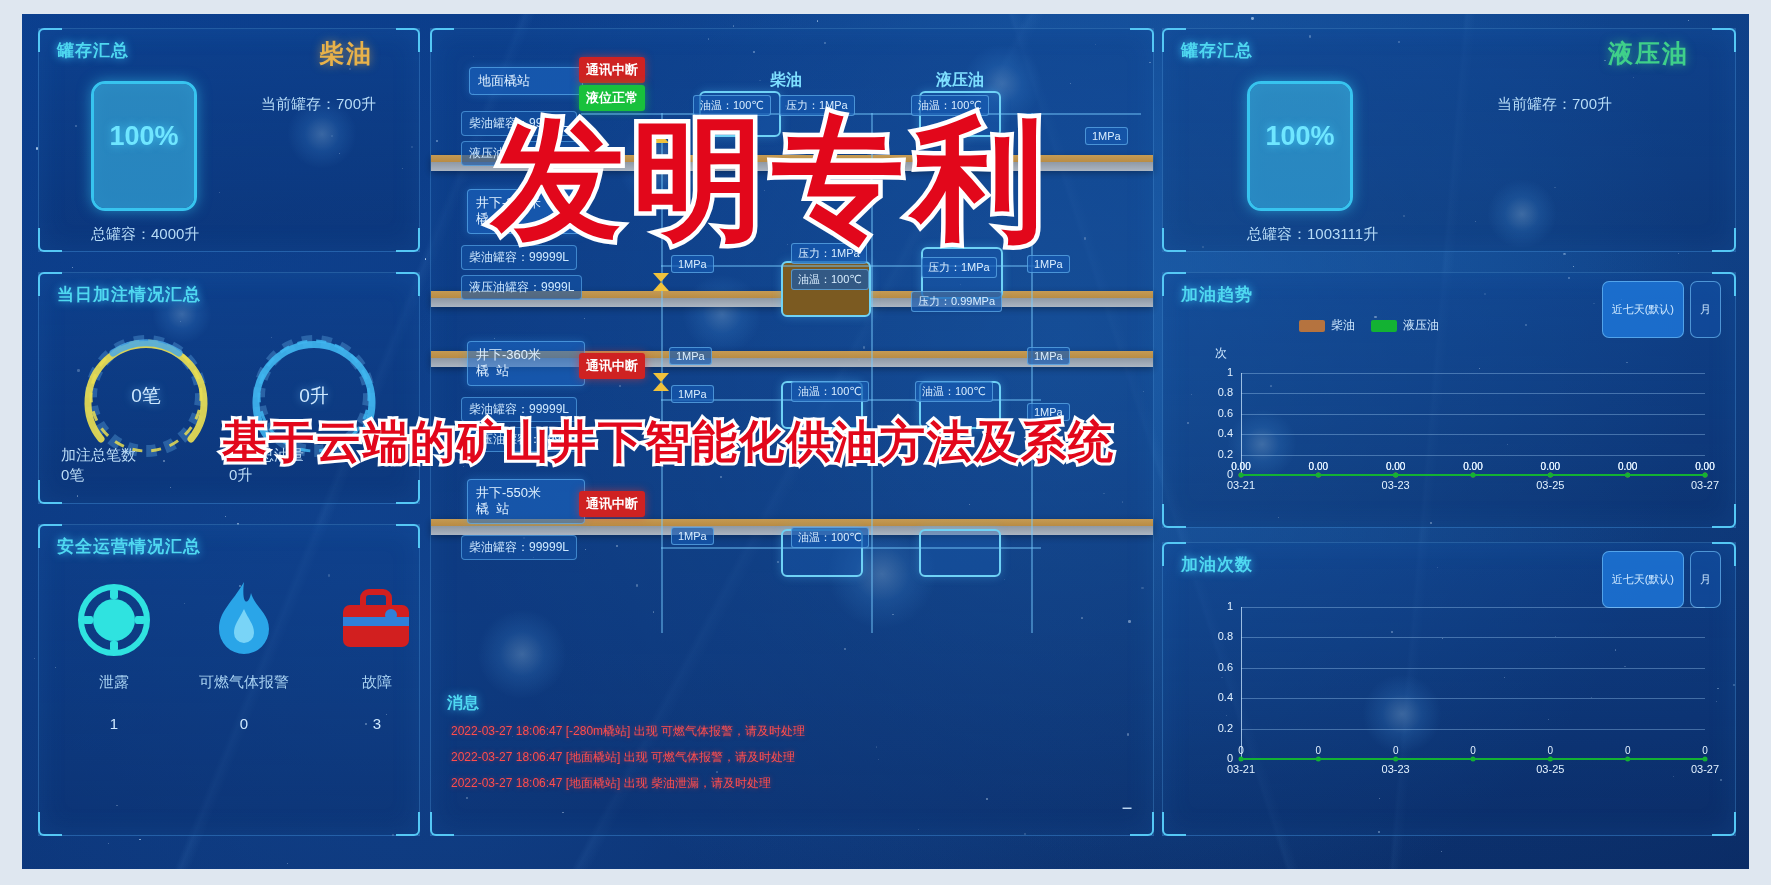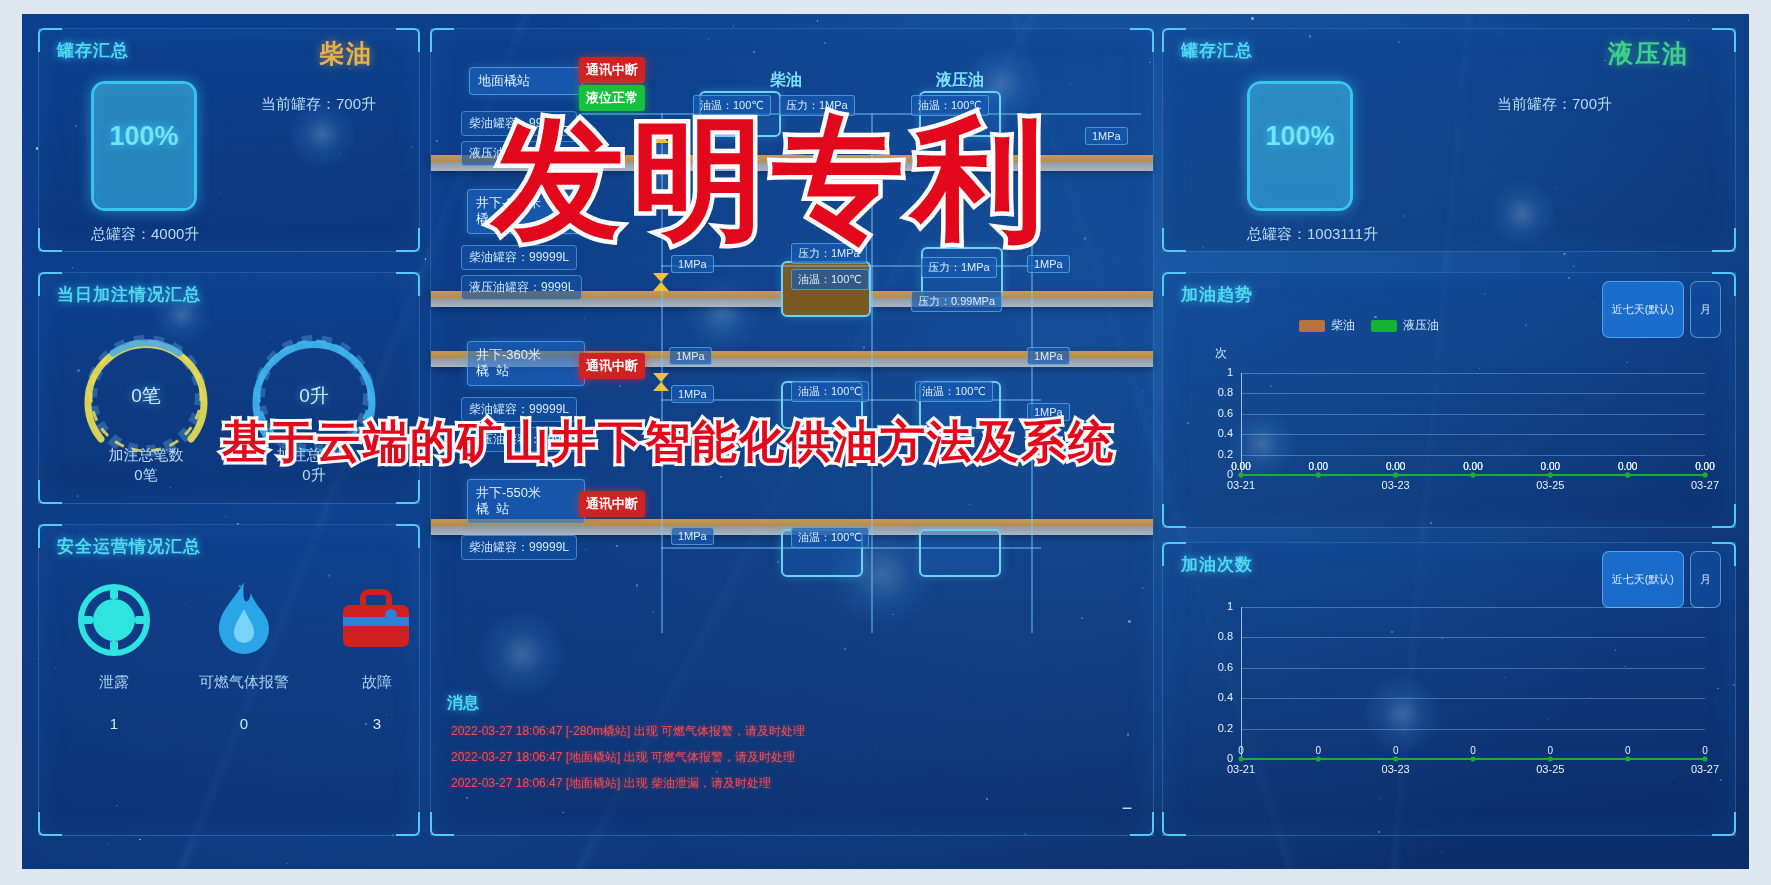--- a/index.html
+++ b/index.html
@@ -83,21 +83,21 @@
   .tanklabel{
     margin-top:14px;text-align:center;font-size:15px;color:#b7dcf7;white-space:nowrap;
   }
 
   
   .gauge{position:absolute;width:150px;height:150px;}
   .gauge .gval{
     position:absolute;inset:0;display:flex;align-items:center;justify-content:center;
     font-size:19px;color:#cfe9ff;text-shadow:0 0 8px rgba(110,200,255,.7);
   }
-  .gcap{position:absolute;text-align:center;font-size:15px;color:#bcdcf6;line-height:1.35;width:170px;}
+  .gcap{position:absolute;text-align:left;font-size:15px;color:#bcdcf6;line-height:1.35;width:170px;}
 
   
   .safeicon{position:absolute;width:74px;height:74px;}
   .safelabel{position:absolute;font-size:15px;color:#a9d2f2;text-align:center;width:140px;}
   .safenum{position:absolute;font-size:15px;color:#cfe9ff;text-align:center;width:140px;}
   .strata{position:absolute;left:0;right:0;height:16px;
     background:linear-gradient(180deg,#d4a24f 0%,#c8933f 42%,#9aa0a6 43%,#b9bfc6 100%);
     box-shadow:0 2px 7px rgba(0,0,0,.35);opacity:.92;}
   .stbox{
     position:absolute;background:rgba(30,105,200,.55);border:1px solid rgba(110,195,255,.55);

